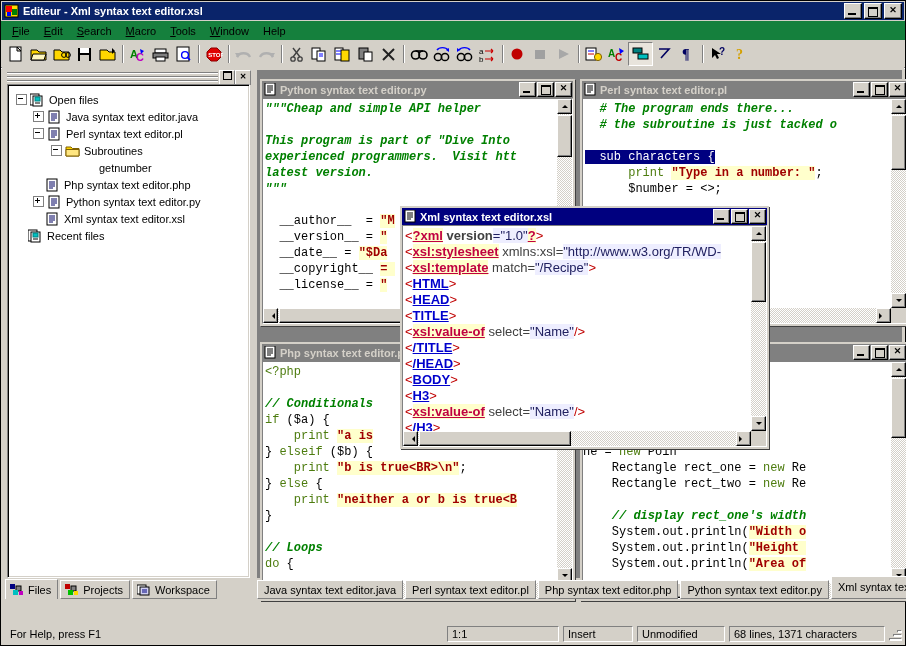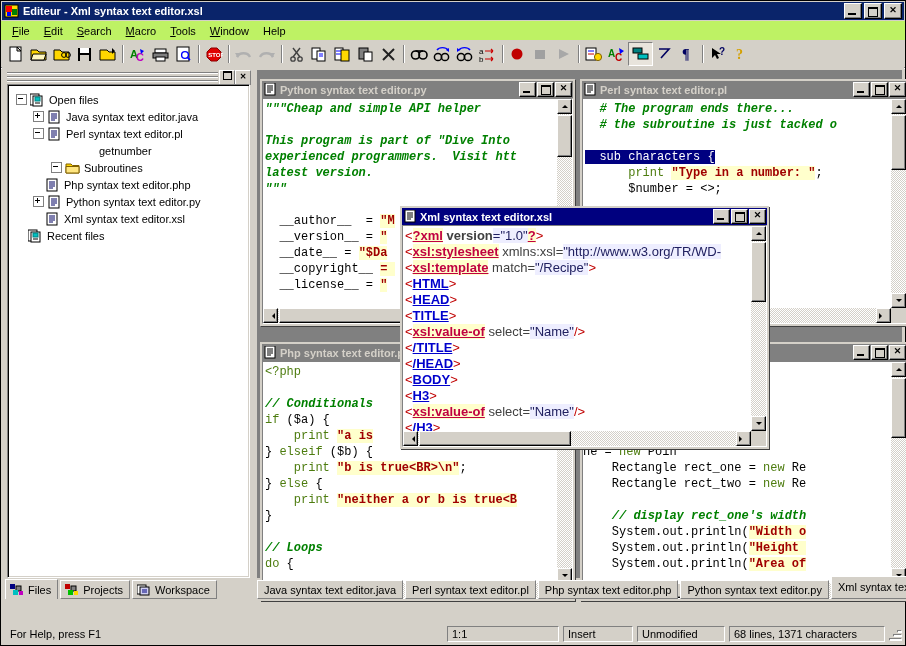--- a/index.html
+++ b/index.html
@@ -22,21 +22,21 @@
   .sysbtn{width:16px;height:14px;background:#d4d0c8;border:1px solid;
     border-color:#fff #000 #000 #fff;box-shadow:inset -1px -1px 0 #808080,inset 1px 1px 0 #d4d0c8;
     position:relative;font-size:9px;color:#000;}
   .sysbtn i{position:absolute;background:#000;font-style:normal;}
   .sb-min i{left:3px;bottom:3px;width:8px;height:2px;}
   .sb-max i{left:3px;top:3px;width:8px;height:7px;border:1px solid #000;background:transparent;border-top-width:2px;}
   .sb-close{font-family:"Liberation Sans",sans-serif;font-weight:bold;line-height:12px;text-align:center;}
 
   
   .menubar{height:19px;display:flex;align-items:center;padding-left:4px;
-    border-bottom:1px solid #d4d0c8;background:#bef264;}
+    border-bottom:1px solid #d4d0c8;background:#15803d;}
   .menubar span{padding:2px 7px;font-size:11px;}
   .menubar span u{text-decoration:underline;}
 
   
   .toolbar{height:26px;display:flex;align-items:center;padding:0 3px;
     background:#d4d0c8;border-bottom:1px solid #808080;box-shadow:0 1px 0 #fff;}
   .tbtn{width:23px;height:22px;margin:0 0;display:flex;align-items:center;justify-content:center;
      position:relative;}
   .tbtn.pressed{border:1px solid;border-color:#808080 #fff #fff #808080;background:#e8e4dc;}
   .tsep{width:7px;height:22px;position:relative;}
@@ -448,36 +448,36 @@
                   <line x1="4" y1="4" x2="10" y2="4" stroke="#000060"></line>
                   <line x1="4" y1="6" x2="10" y2="6" stroke="#000060"></line>
                   <line x1="4" y1="8" x2="10" y2="8" stroke="#000060"></line>
                   <line x1="4" y1="10" x2="8" y2="10" stroke="#000060"></line>
                 </svg>
             </span>
             <span class="tlabel">Perl syntax text editor.pl</span>
           </div>
 
           <div class="trow">
-            <span class="tind" style="width:56px"></span>
-            <span class="tspace"></span>
-            <span class="ticon"></span>
-            <span class="tlabel">getnumber</span>
-          </div>
-
-          <div class="trow">
             <span class="tind" style="width:39px"></span>
             <span class="tplus"></span>
             <span class="ticon">
               <svg width="15" height="14">
                   <path d="M1 3h5l1.5 1.5H14V12H1z" fill="#ffd700" stroke="#806000"></path>
                   <path d="M1 5.5h13V12H1z" fill="#ffe680" stroke="#806000"></path>
                 </svg>
             </span>
             <span class="tlabel">Subroutines</span>
+          </div>
+
+          <div class="trow">
+            <span class="tind" style="width:56px"></span>
+            <span class="tspace"></span>
+            <span class="ticon"></span>
+            <span class="tlabel">getnumber</span>
           </div>
 
           <div class="trow">
             <span class="tind" style="width:21px"></span>
             <span class="tspace"></span>
             <span class="ticon">
               <svg width="15" height="14">
                   <rect x="2" y="1" width="10" height="12" fill="#fff" stroke="#000"></rect>
                   <line x1="4" y1="4" x2="10" y2="4" stroke="#000060"></line>
                   <line x1="4" y1="6" x2="10" y2="6" stroke="#000060"></line>

